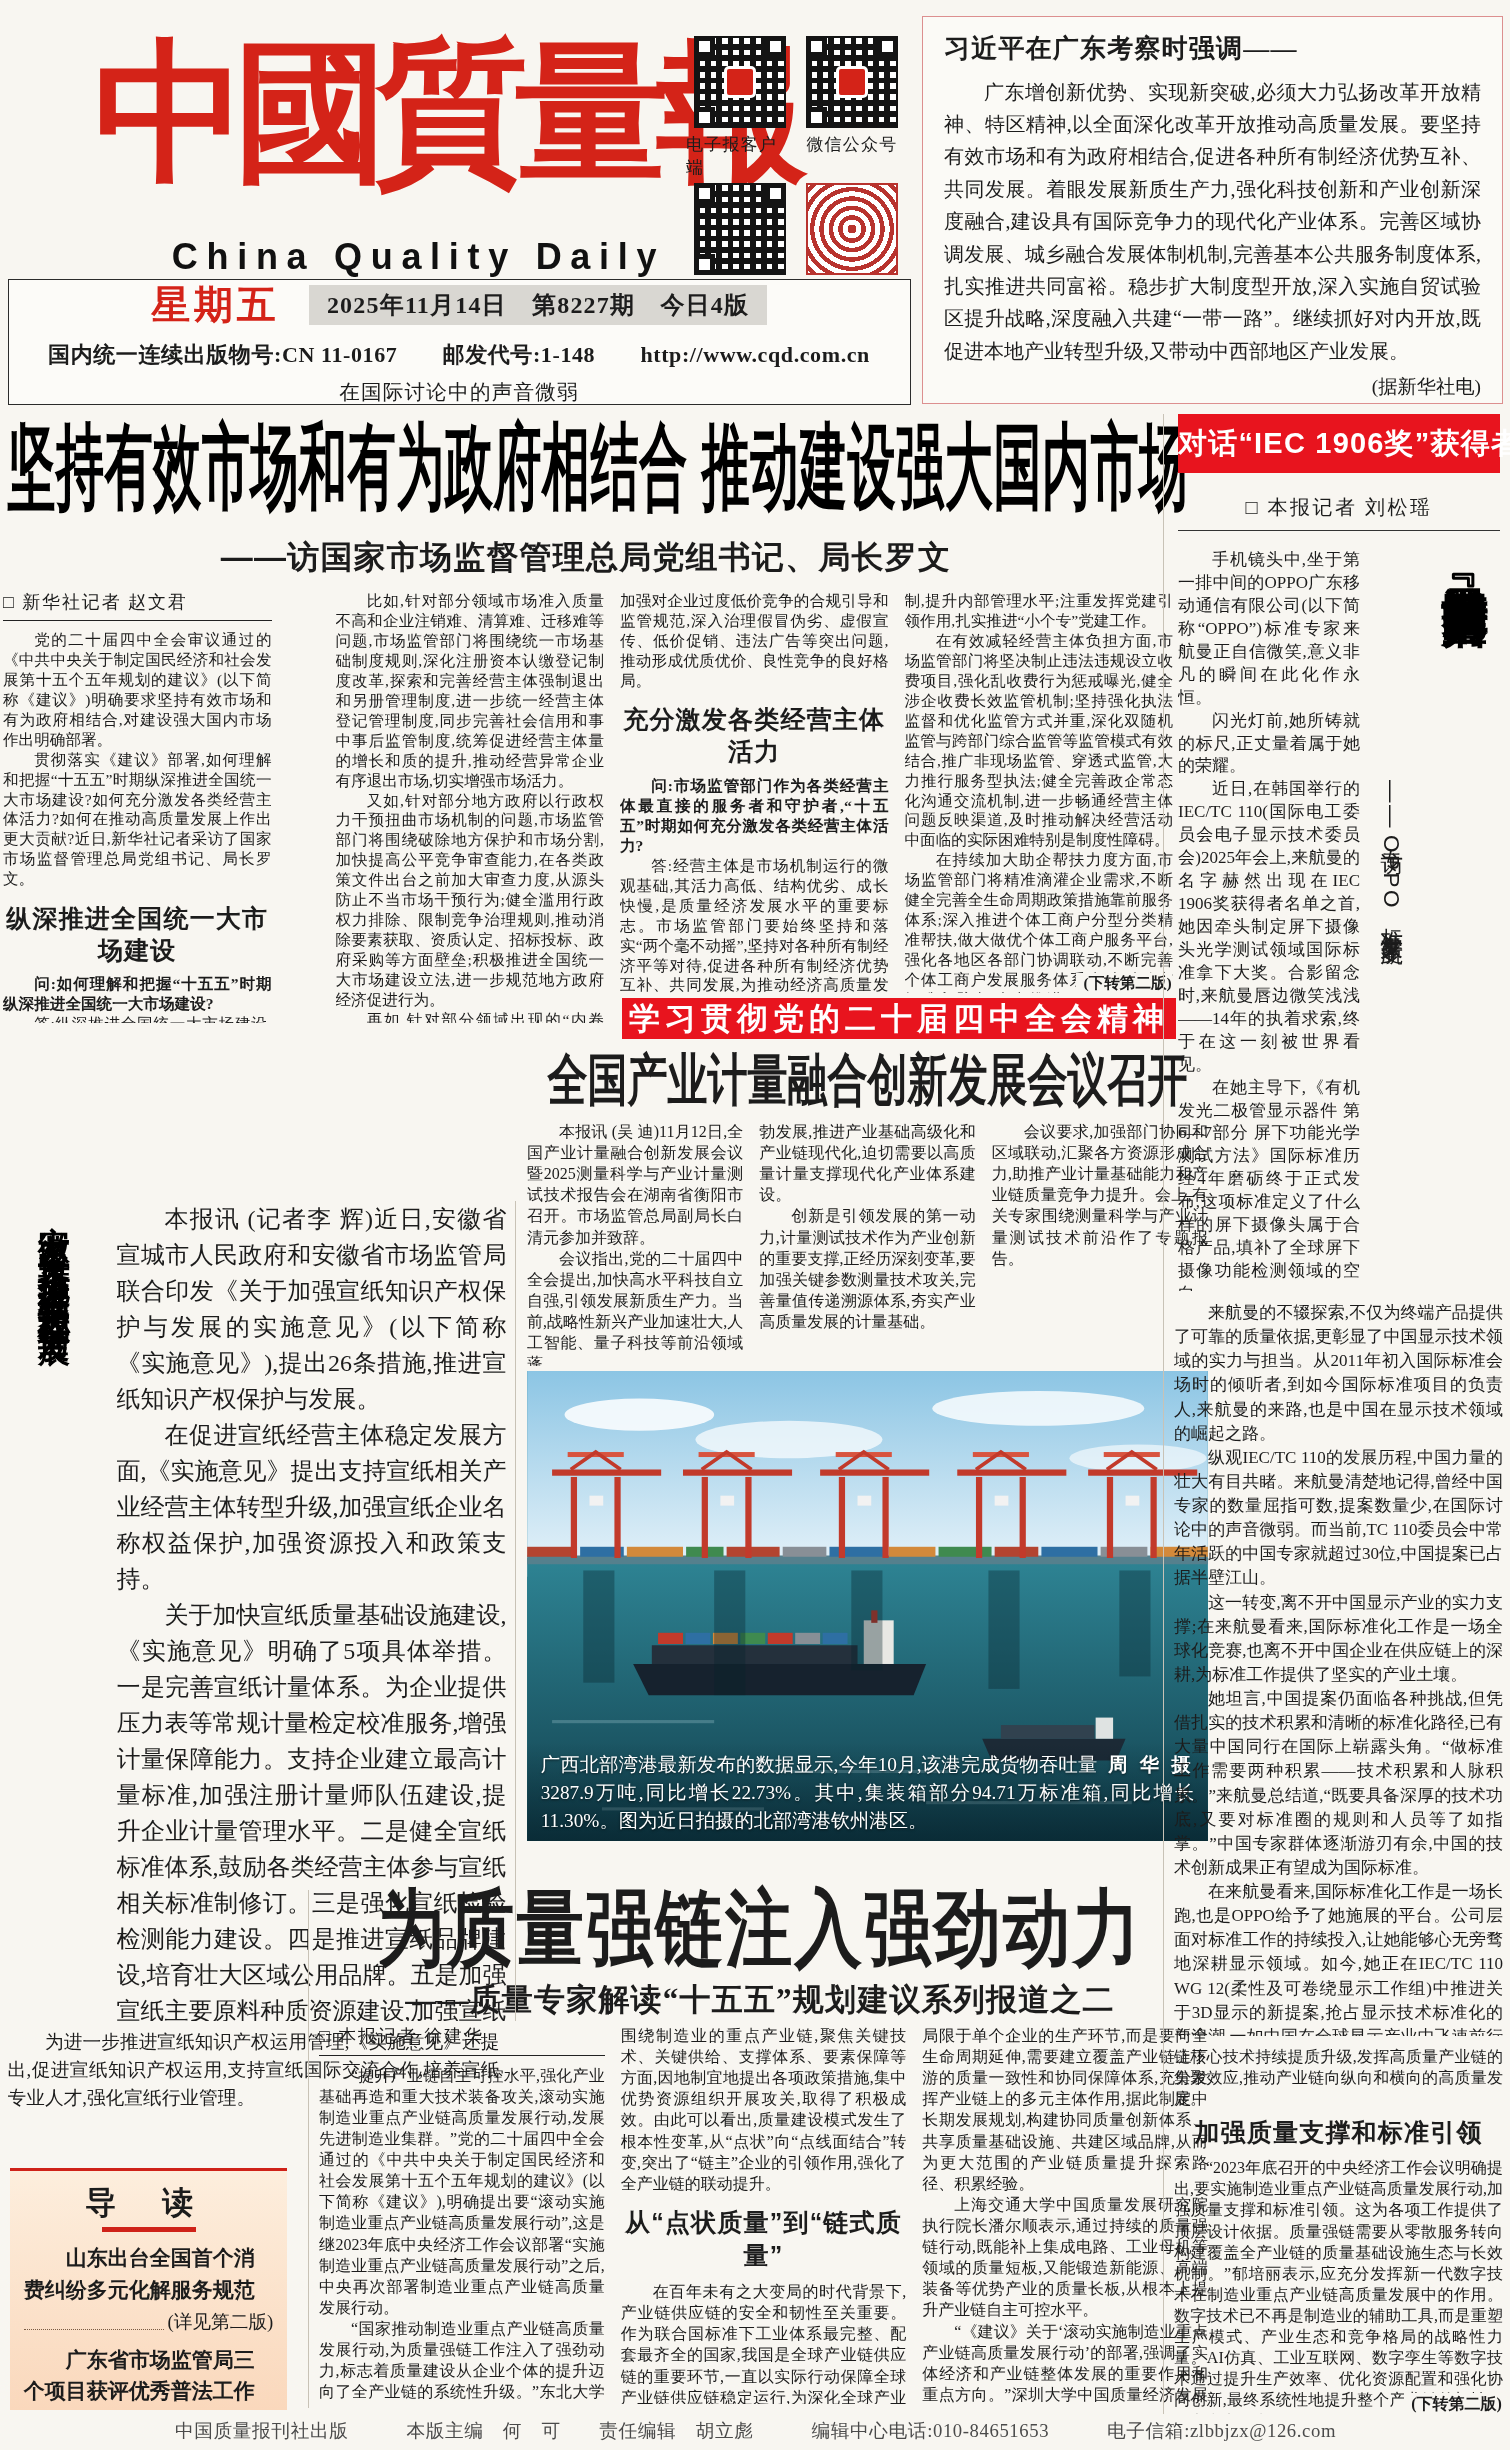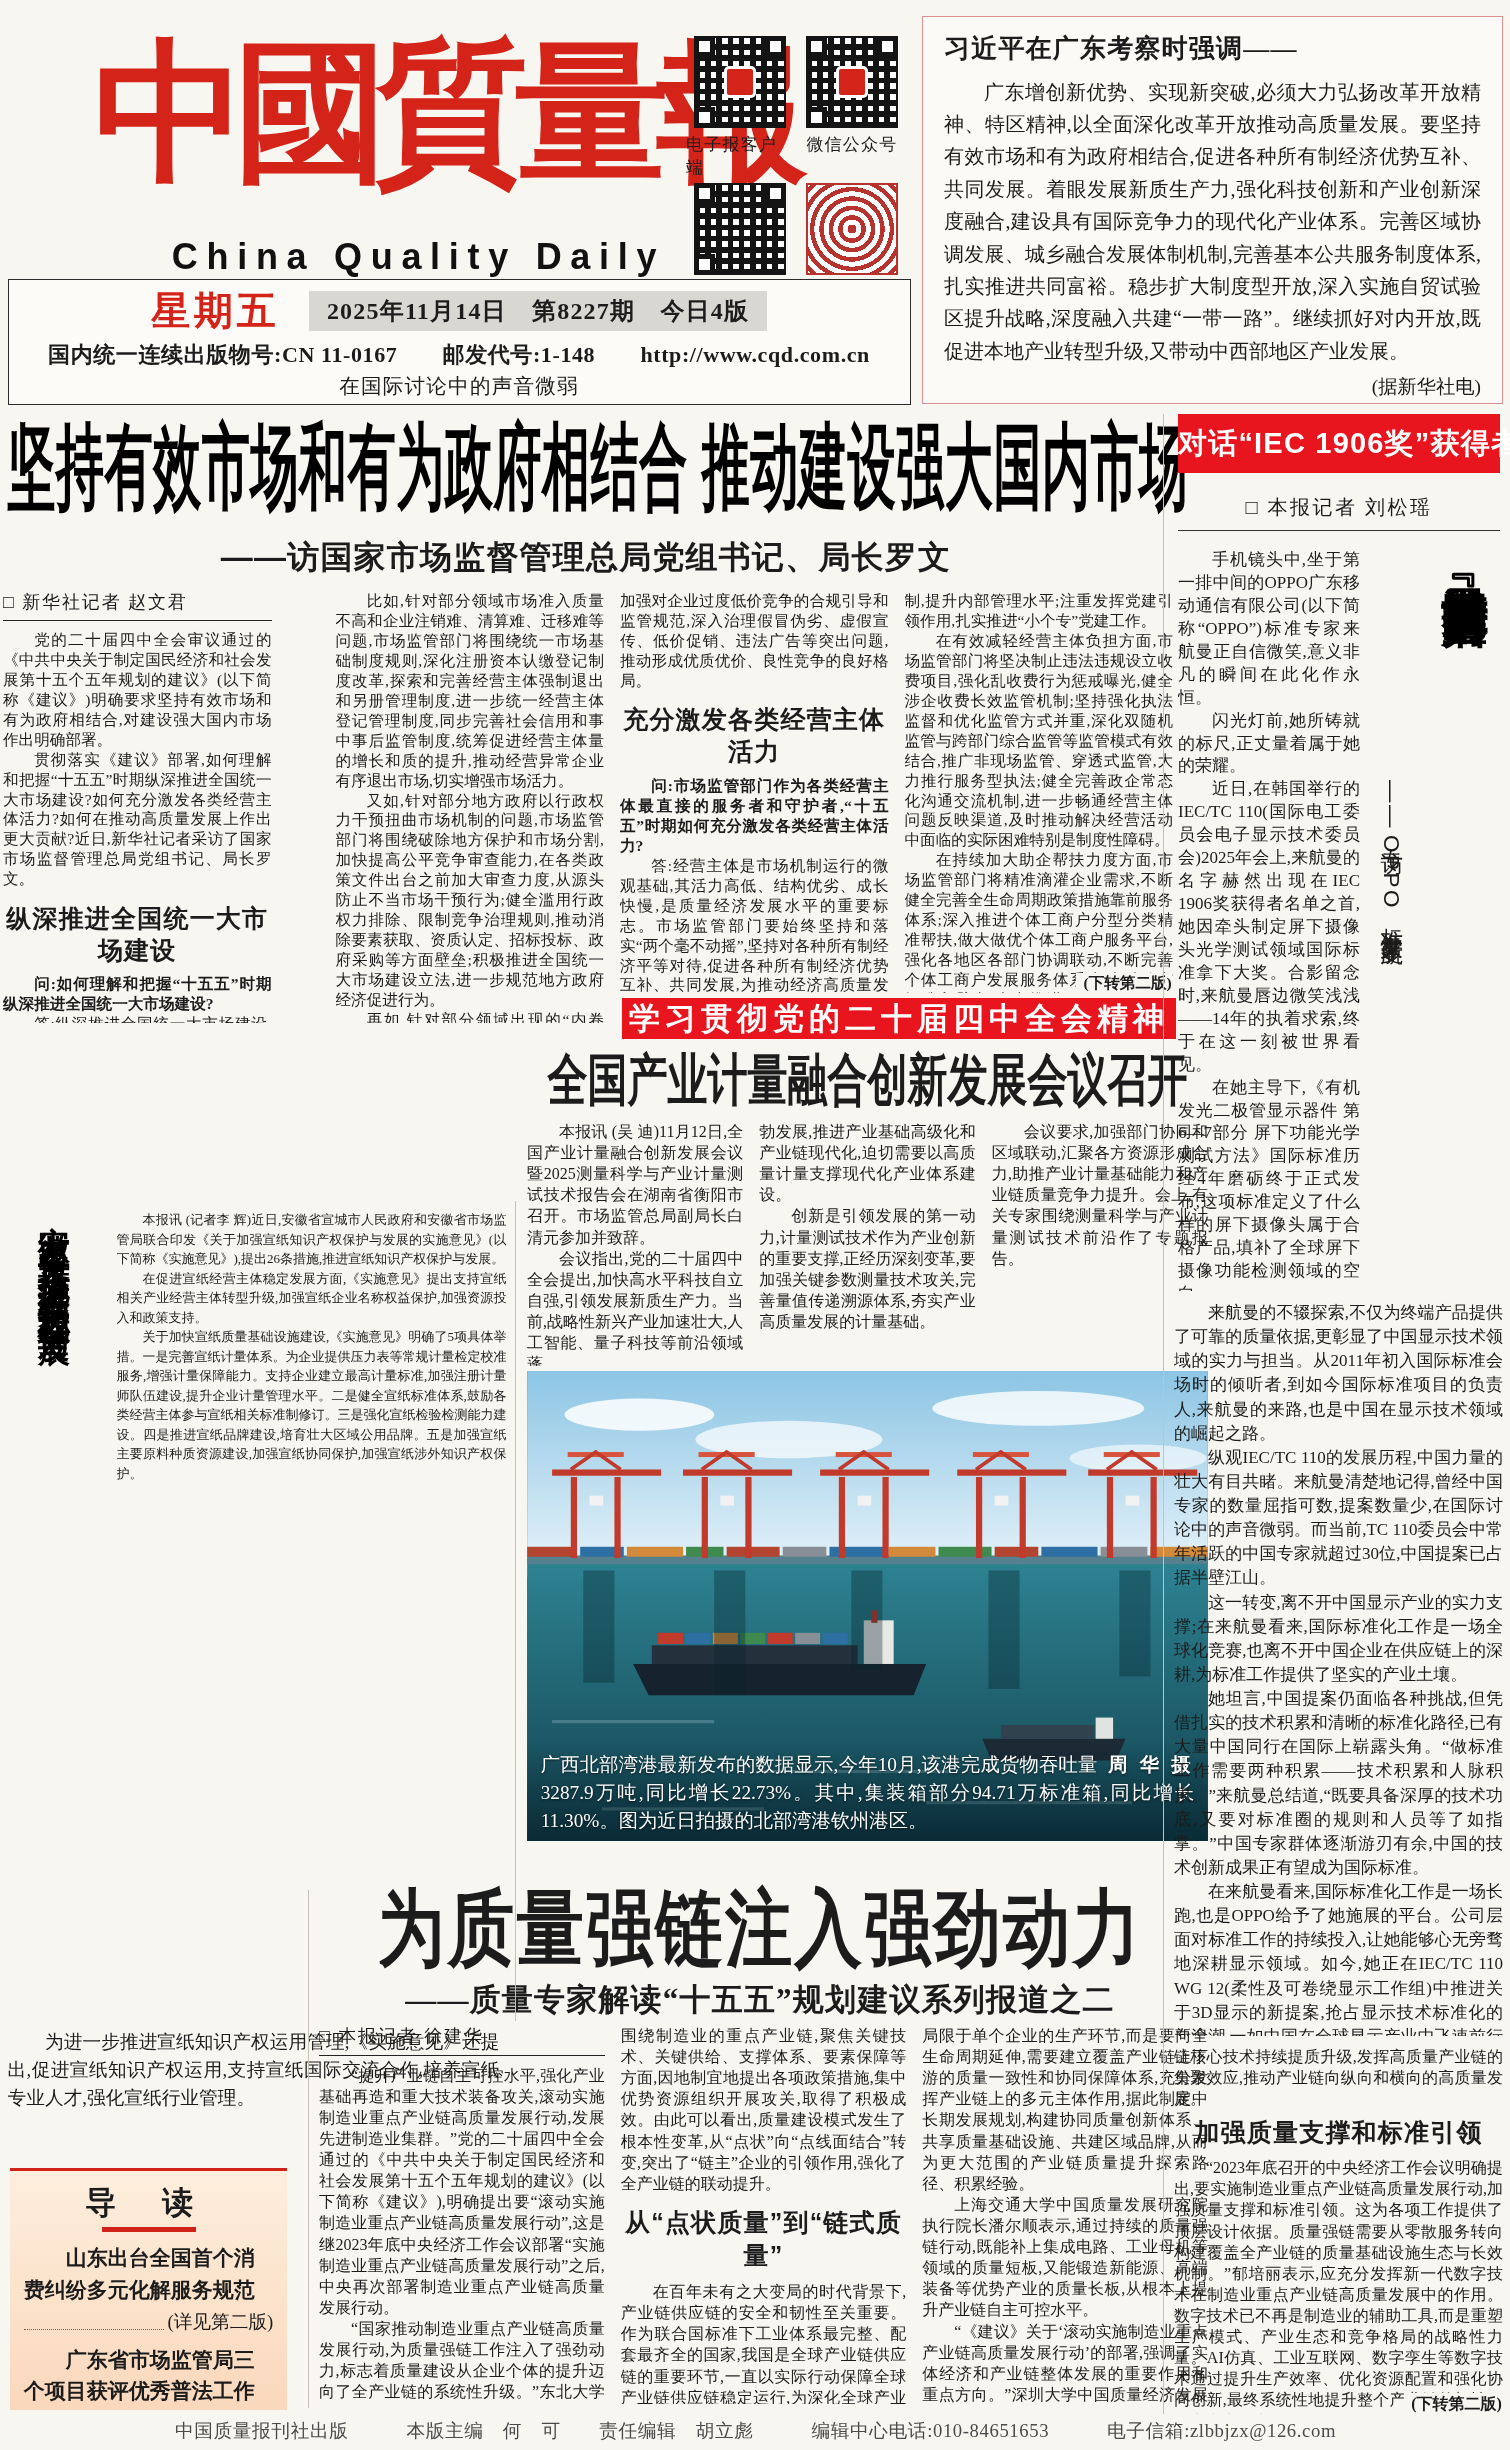--- a/index.html
+++ b/index.html
@@ -21,21 +21,21 @@
                        repeating-linear-gradient(90deg,#141414 0 5.6px,#fff 5.6px 11.2px);}
   .qr .c{position:absolute;width:21px;height:21px;border:5.6px solid #141414;background:#fff;box-sizing:border-box;}
   .qr .c.tl{top:0;left:0}.qr .c.tr{top:0;right:0}.qr .c.bl{bottom:0;left:0}
   .qr .logo{position:absolute;inset:0;margin:auto;width:26px;height:26px;background:#d42318;
             border:3.1px solid #fff;border-radius:5px;}
   .qr.red{background:#fff;border:2.5px solid #b8332e;box-sizing:border-box;
           background-image:repeating-radial-gradient(circle at 50% 50%,#b8332e 0 4.4px,#fff 4.4px 9.4px);}
   .qr-label{margin-top:5px;font-size:17px;letter-spacing:1.2px;font-family:"Liberation Sans",sans-serif;}
 
   .dateline{left:7.5px;top:279px;width:903px;height:126px;border:1.2px solid #2b2b2b;background:#fcfbf8;
-            box-sizing:border-box;display:flex;flex-direction:column;align-items:center;justify-content:center;gap:2px;}
+            box-sizing:border-box;display:flex;flex-direction:column;align-items:center;justify-content:center;gap:8px;}
   .dl-row1{display:flex;align-items:center;gap:30px;}
   .weekday{font-size:39px;font-weight:700;color:#d42318;letter-spacing:3.7px;}
   .issue-chip{background:#d9d7d2;padding:3.7px 17.5px;font-size:24px;font-weight:700;letter-spacing:1.2px;}
   .dl-row2{font-size:22px;font-weight:700;letter-spacing:0.6px;}
   .dl-row3{font-size:20.6px;letter-spacing:1.2px;}
 
   .xi-box{left:922px;top:16px;width:581px;height:388px;border:1.9px solid #dc8f8f;background:#fbfaf6;
           box-sizing:border-box;padding:13.7px 21px;overflow:hidden;}
   .xi-title{font-size:26px;font-weight:700;margin:0 0 10px 0;letter-spacing:1.2px;}
   .xi-body{font-size:20px;line-height:1.62;text-align:justify;text-indent:2em;margin:0;}
@@ -63,21 +63,21 @@
   .turn{position:absolute;right:1.2px;bottom:0;background:#f8f6f1;font-weight:700;padding-left:7.5px;}
 
   .banner{left:622px;top:998px;width:554px;height:41px;background:#e8141e;color:#fff;
           font-family:"Liberation Sans",sans-serif;font-weight:700;font-size:31px;line-height:41px;
           text-align:center;letter-spacing:5px;}
 
   
   .anhui{left:7.5px;top:1201px;width:499px;height:820px;display:flex;gap:15px;}
   .vtitle{writing-mode:vertical-rl;font-family:"Liberation Sans",sans-serif;font-weight:900;
           font-size:32px;line-height:94px;letter-spacing:5px;height:100%;flex:0 0 94px;color:#000;}
-  .anhui-body{flex:1;overflow:hidden;font-size:13px;line-height:1.5;margin-top:9px;}
+  .anhui-body{flex:1;overflow:hidden;font-size:24px;line-height:1.5;}
   .anhui-cont{left:7.5px;top:2028px;width:492px;height:132px;overflow:hidden;font-size:18.7px;line-height:1.5;}
 
   
   .daodu{left:10px;top:2168px;width:277px;height:242px;box-sizing:border-box;
          background:linear-gradient(#fdeedd,#fad8bc);border-top:3.7px solid #cf2219;padding:11.2px 13.7px;overflow:hidden;}
   .daodu-title{text-align:center;font-size:31px;font-weight:900;letter-spacing:18.7px;
                font-family:"Liberation Sans",sans-serif;margin:0;}
   .daodu-bar{width:94px;height:5.6px;background:#cf2219;margin:2.5px auto 10px auto;}
   .daodu-item{font-size:21px;font-weight:700;line-height:1.5;text-indent:2em;margin:0;
               font-family:"Liberation Sans",sans-serif;}

